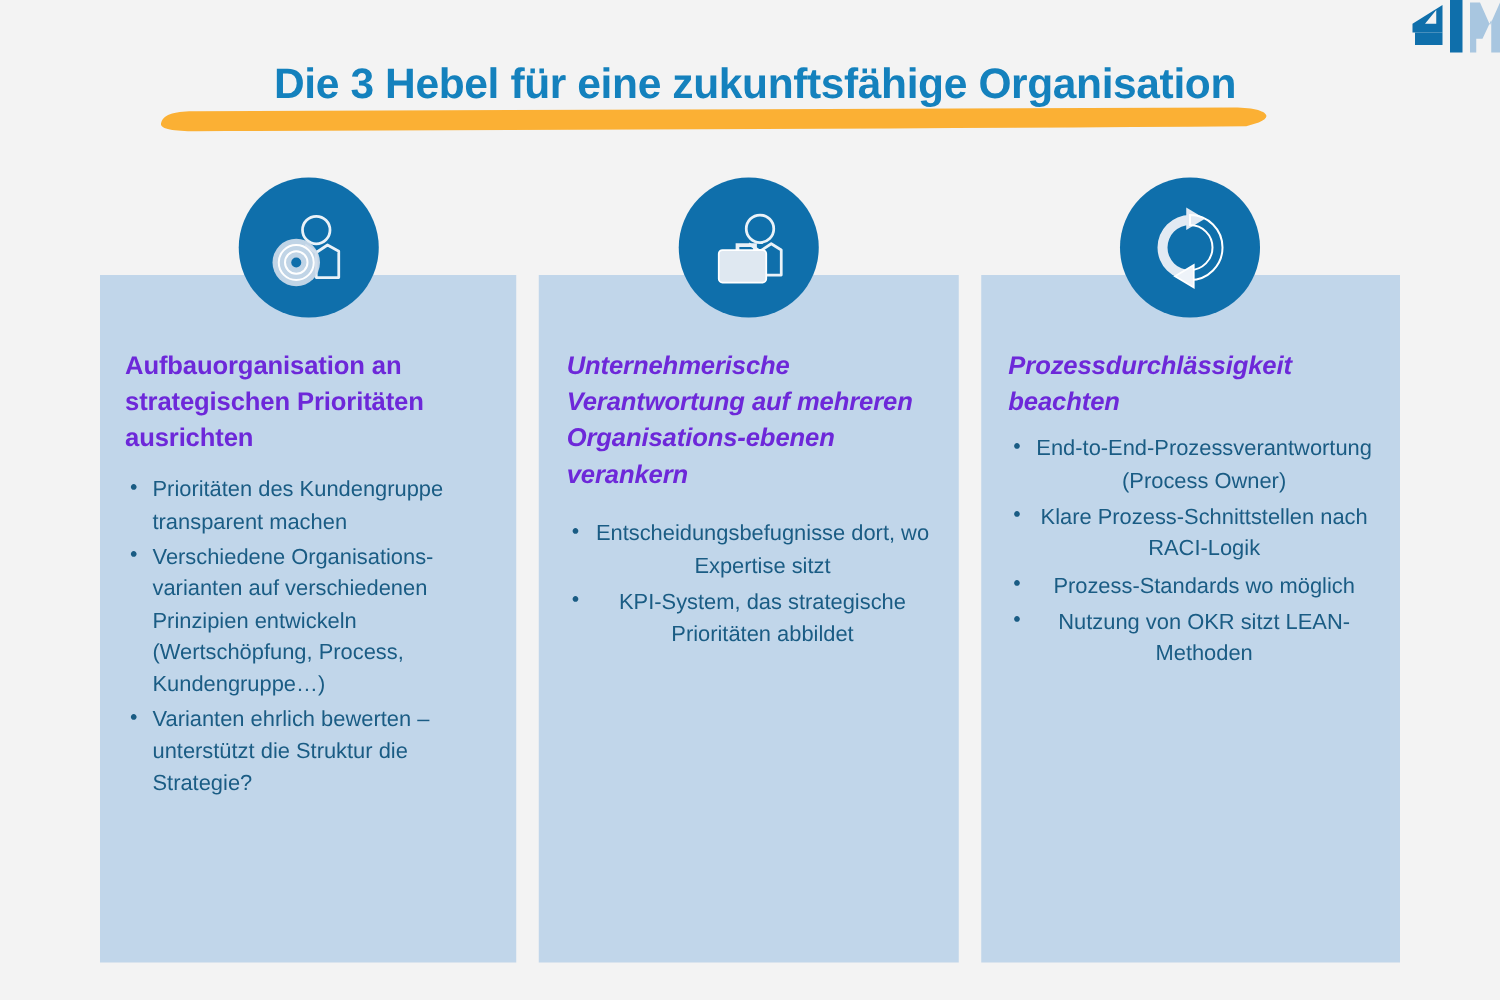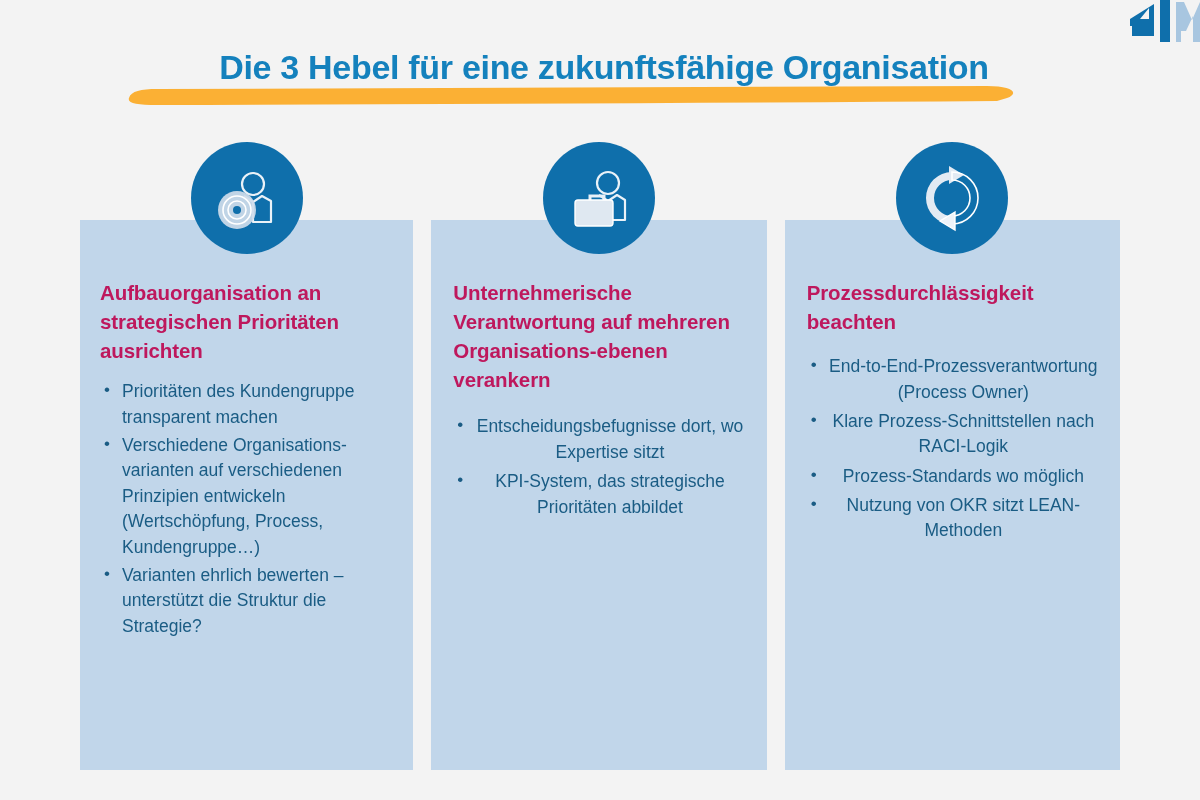--- a/index.html
+++ b/index.html
@@ -78,21 +78,21 @@
     border-radius: 50%;
     background: #0f6fab;
     display: flex;
     align-items: center;
     justify-content: center;
   }
 
   .card-heading {
     font-size: 20.5px;
     font-weight: 700;
-    color: #be185d;
+    color: #6d28d9;
     line-height: 1.42;
     margin-bottom: 14px;
     letter-spacing: -0.1px;
   }
 
   .card-list {
     list-style: none;
     font-size: 17.5px;
     color: #1a5c84;
     line-height: 1.45;
@@ -108,22 +108,22 @@
     content: "\2022";
     position: absolute;
     left: 4px;
     top: -1px;
     font-size: 17px;
     color: #1a5c84;
   }
 
   
   .card.c1 { padding-left: 20px; }
-  .card.c2 .card-heading { margin-bottom: 20px; }
-  .card.c3 .card-heading { margin-bottom: 18px; }
+  .card.c2 .card-heading { margin-bottom: 20px; font-style: italic; }
+  .card.c3 .card-heading { margin-bottom: 10px; font-style: italic; }
   .card.c2 .card-list li,
   .card.c3 .card-list li { margin-bottom: 4px; text-align: center; }
 </style>
 </head>
 <body>
 
 <div class="logo">
   <svg viewBox="0 0 84 48" width="84" height="48">
     <path d="M38 4 L38 26 L14 26 L14 19 Z M24 19 L33 19 L33 8 Z" fill="#0f6fab"></path>
     <rect x="16" y="26" width="22" height="10" fill="#0f6fab"></rect>

